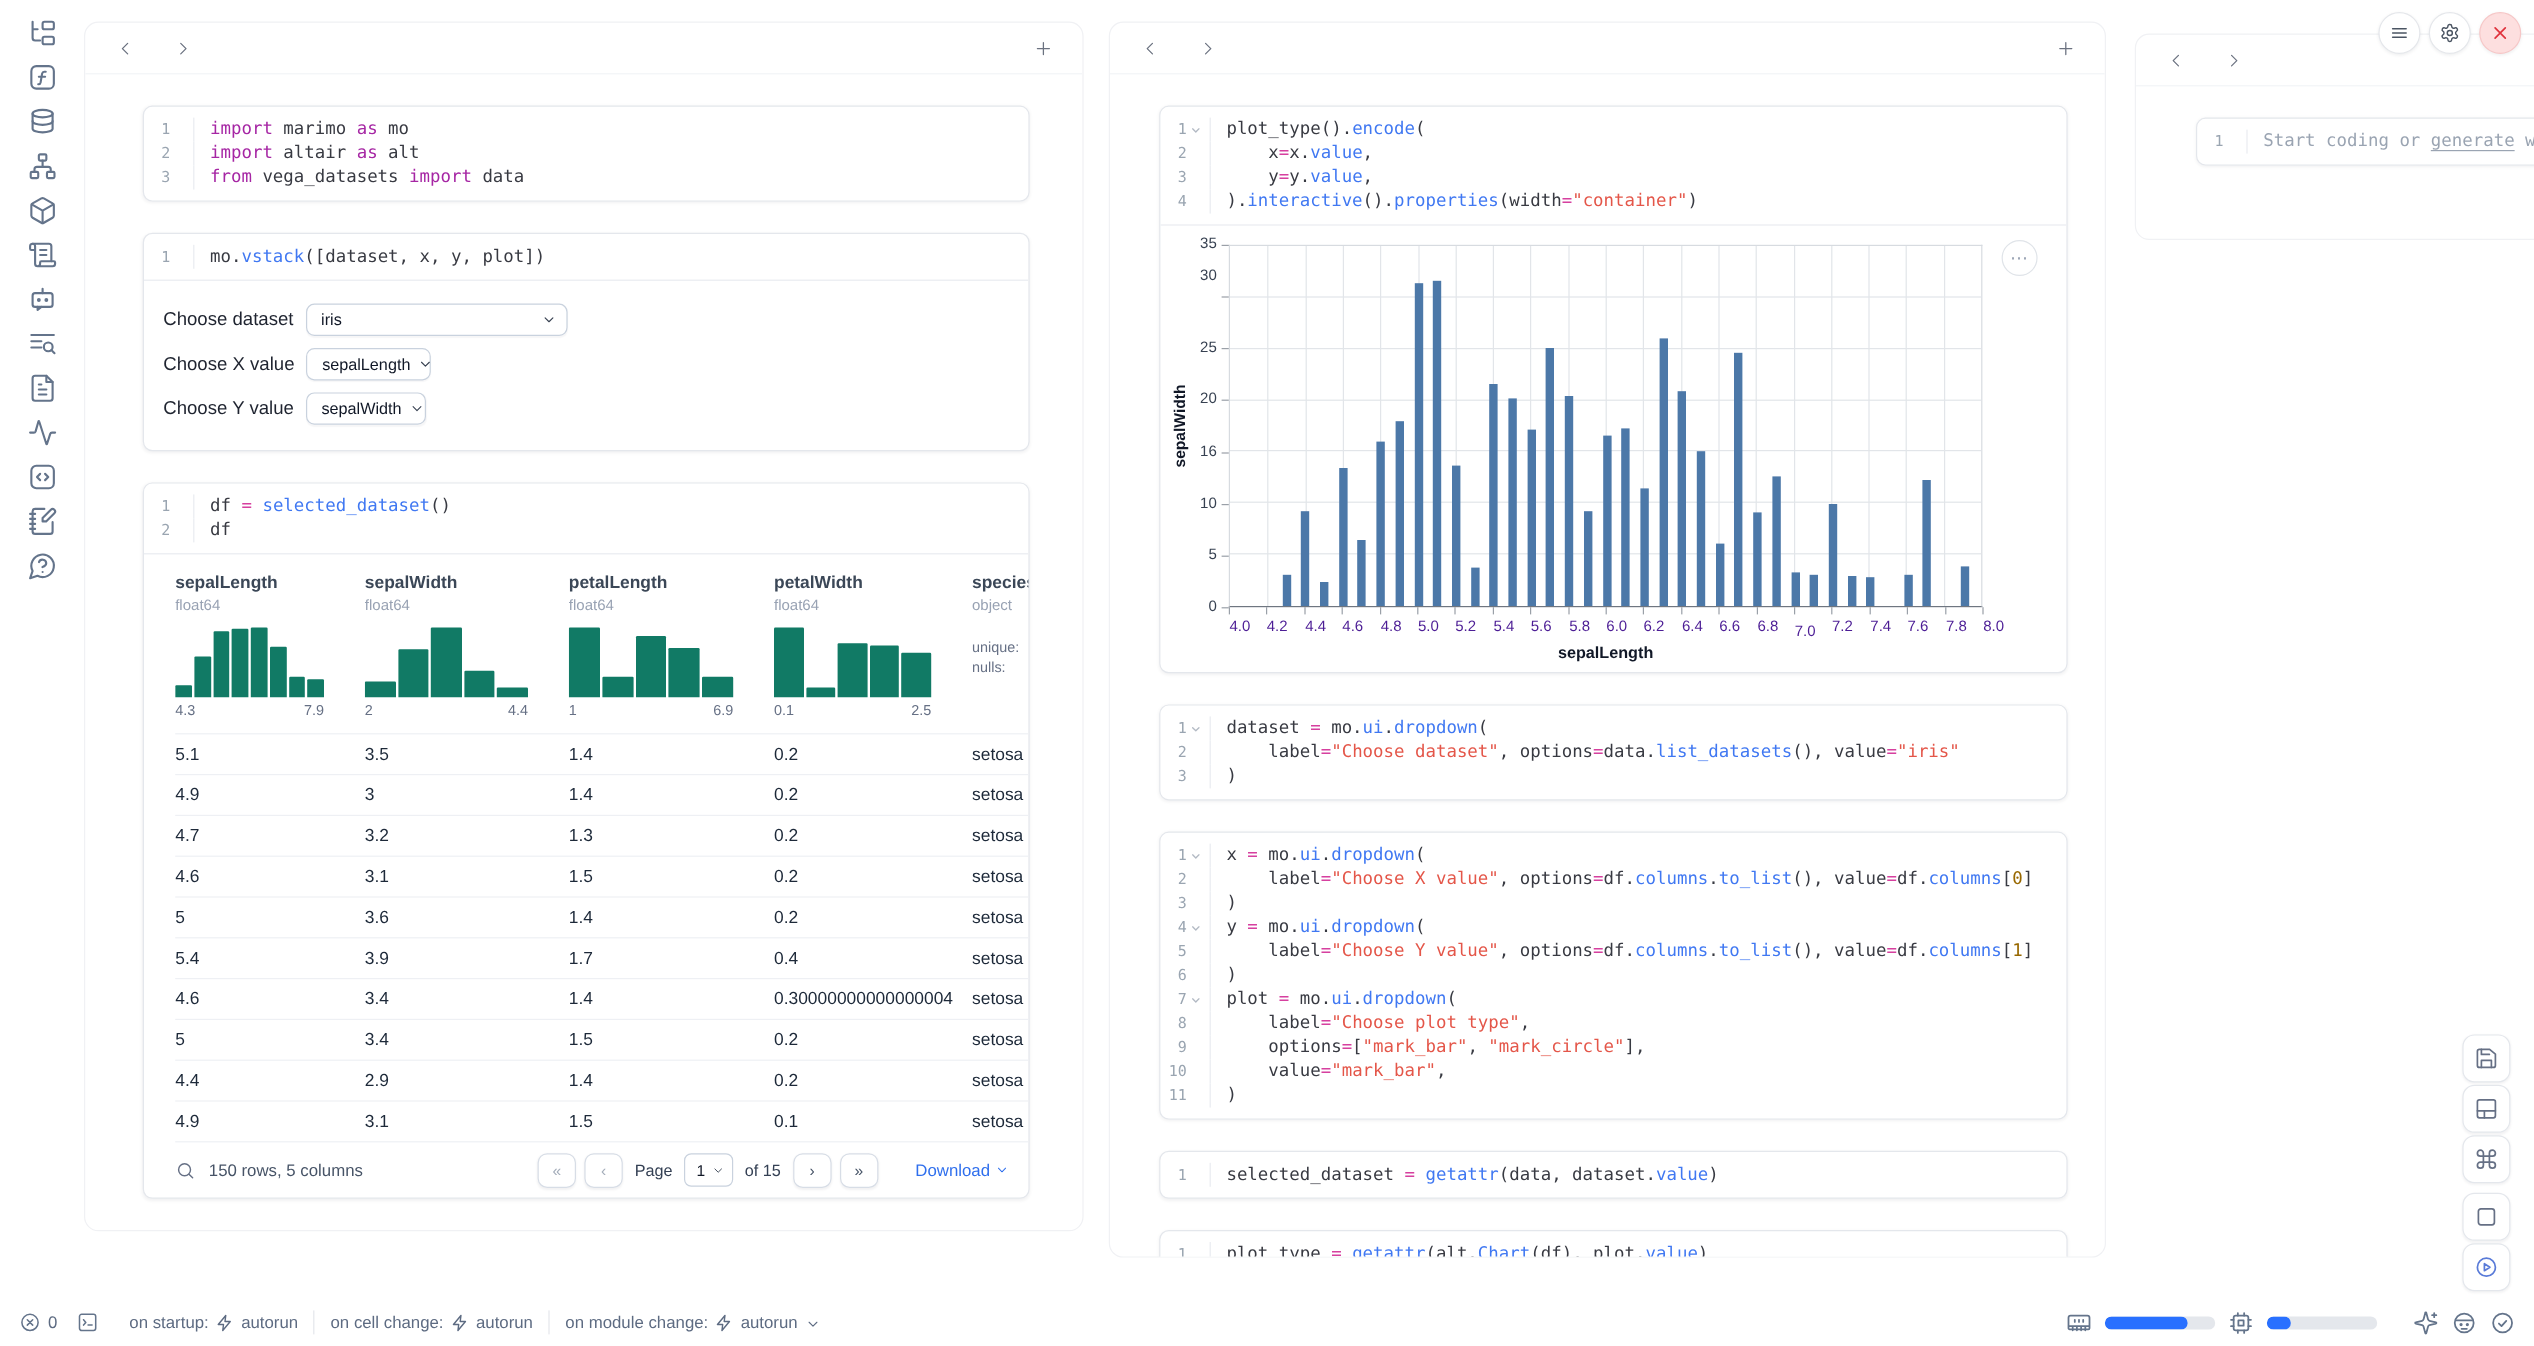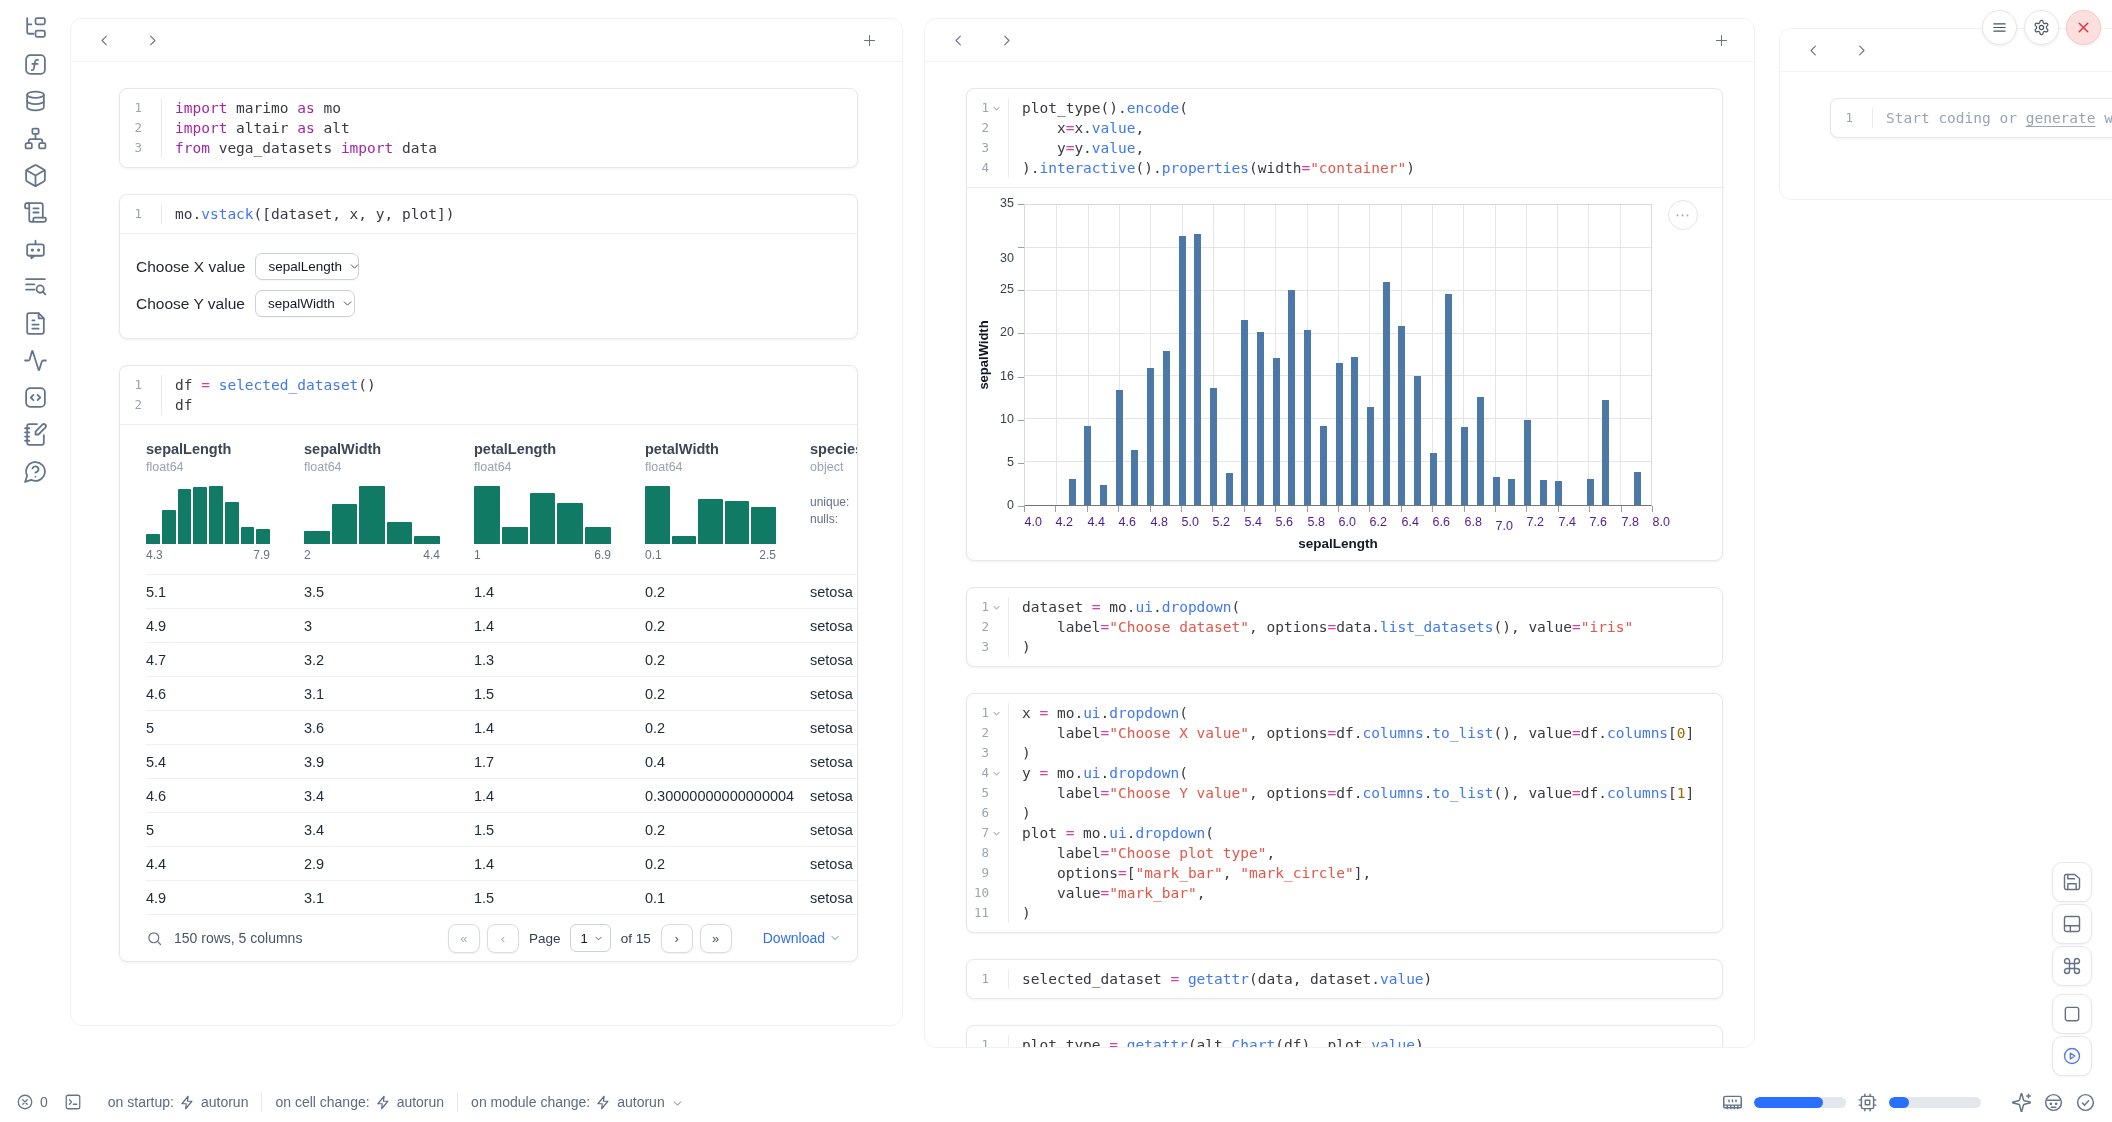--- a/index.html
+++ b/index.html
@@ -310,20 +310,31 @@
                 <span class="fold-caret">
                   <svg class="icn" viewBox="0 0 24 24" style="stroke-width:3">
                     <polyline points="5 9 12 16 19 9"></polyline>
                   </svg>
                 </span>
               </span>
               <span class="code-text"><span class="tok-def">mo.</span><span class="tok-fn">vstack</span><span class="tok-def">([dataset, x, y, plot])</span></span>
             </div>
           </div>
           <div class="cell-output controls">
+            <div class="ctl-row">
+              <span class="ctl-label">Choose dataset</span>
+              <div class="select" style="width: 218px;">
+                <span>iris</span>
+                <span>
+                  <svg class="icn" viewBox="0 0 24 24">
+                    <polyline points="6 9 12 15 18 9"></polyline>
+                  </svg>
+                </span>
+              </div>
+            </div>
             <div class="ctl-row">
               <span class="ctl-label">Choose X value</span>
               <div class="select" style="width: 104px;">
                 <span>sepalLength</span>
                 <span>
                   <svg class="icn" viewBox="0 0 24 24">
                     <polyline points="6 9 12 15 18 9"></polyline>
                   </svg>
                 </span>
               </div>
@@ -726,21 +737,21 @@
             <div class="ylab" style="left: 7px; top: 267px;">5</div>
             <div class="ytick" style="left: 51px; top: 232px;"></div>
             <div class="ylab" style="left: 7px; top: 224px;">10</div>
             <div class="ytick" style="left: 51px; top: 189px;"></div>
             <div class="ylab" style="left: 7px; top: 181px;">16</div>
             <div class="ytick" style="left: 51px; top: 145px;"></div>
             <div class="ylab" style="left: 7px; top: 137px;">20</div>
             <div class="ytick" style="left: 51px; top: 102px;"></div>
             <div class="ylab" style="left: 7px; top: 94px;">25</div>
             <div class="ytick" style="left: 51px; top: 59px;"></div>
-            <div class="ylab" style="left: 7px; top: 63px;">30</div>
+            <div class="ylab" style="left: 7px; top: 34px;">30</div>
             <div class="ytick" style="left: 51px; top: 16px;"></div>
             <div class="ylab" style="left: 7px; top: 8px;">35</div>
             <div class="xtitle" style="left: 57px; width: 628px; top: 348px;">sepalLength</div>
             <div class="ytitle" style="left: 16px; top: 167px;">sepalWidth</div>
             <div class="vega-menu" style="right: 24px; top: 12px;">⋯</div>
           </div>
         </div>
         <div class="cell">
           <div class="code-area">
             <div class="cl fold">

